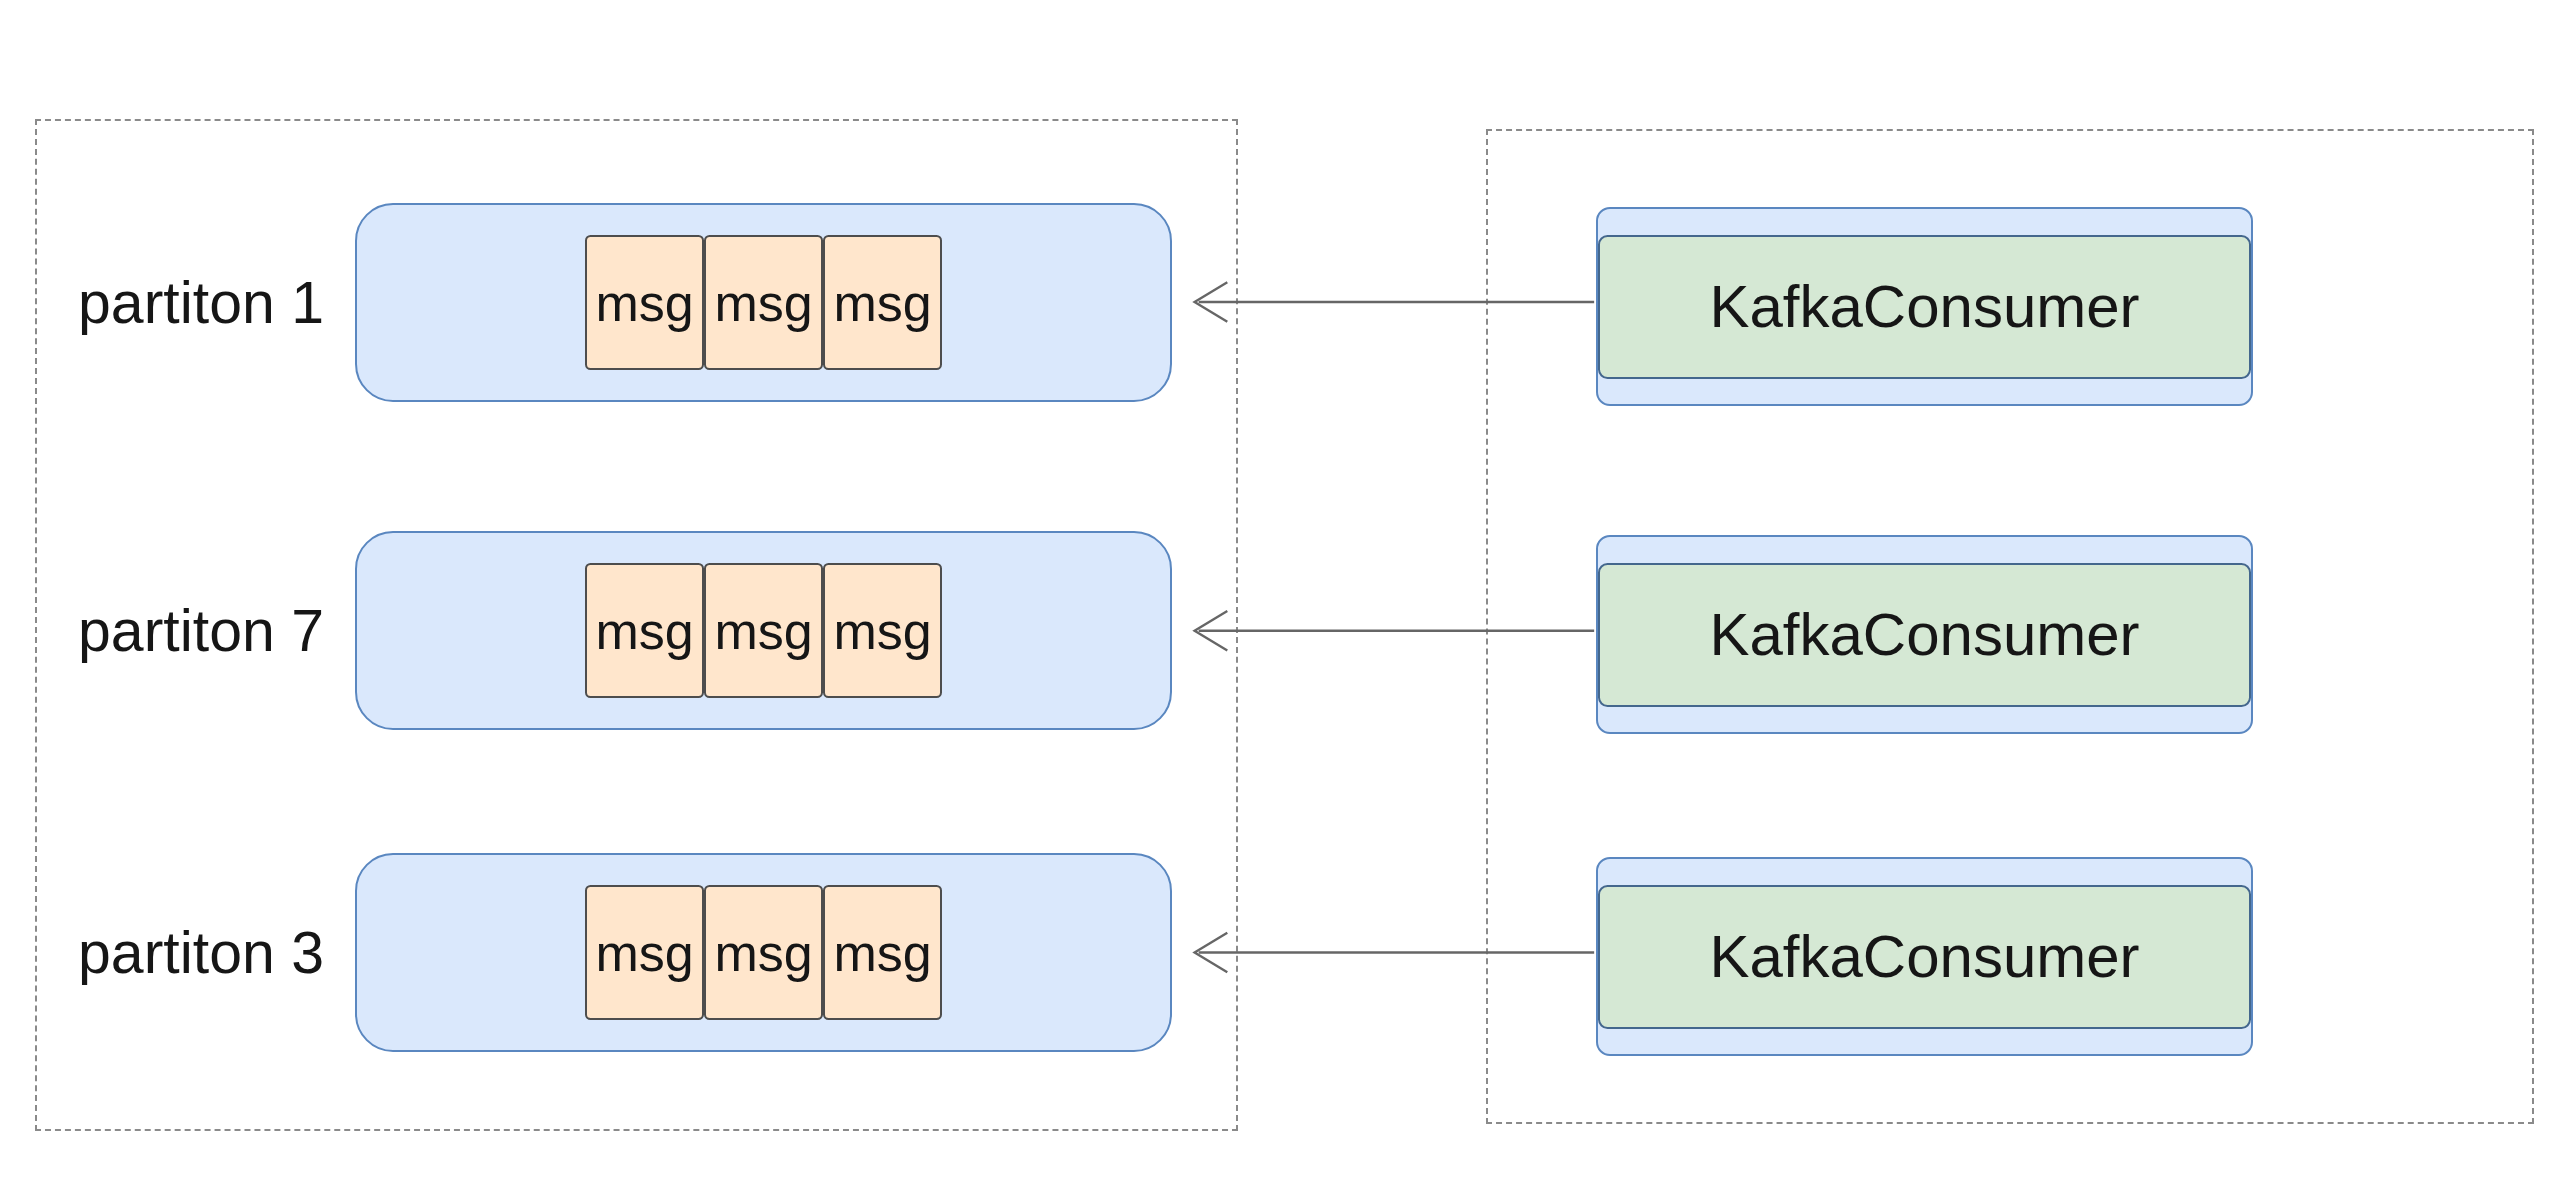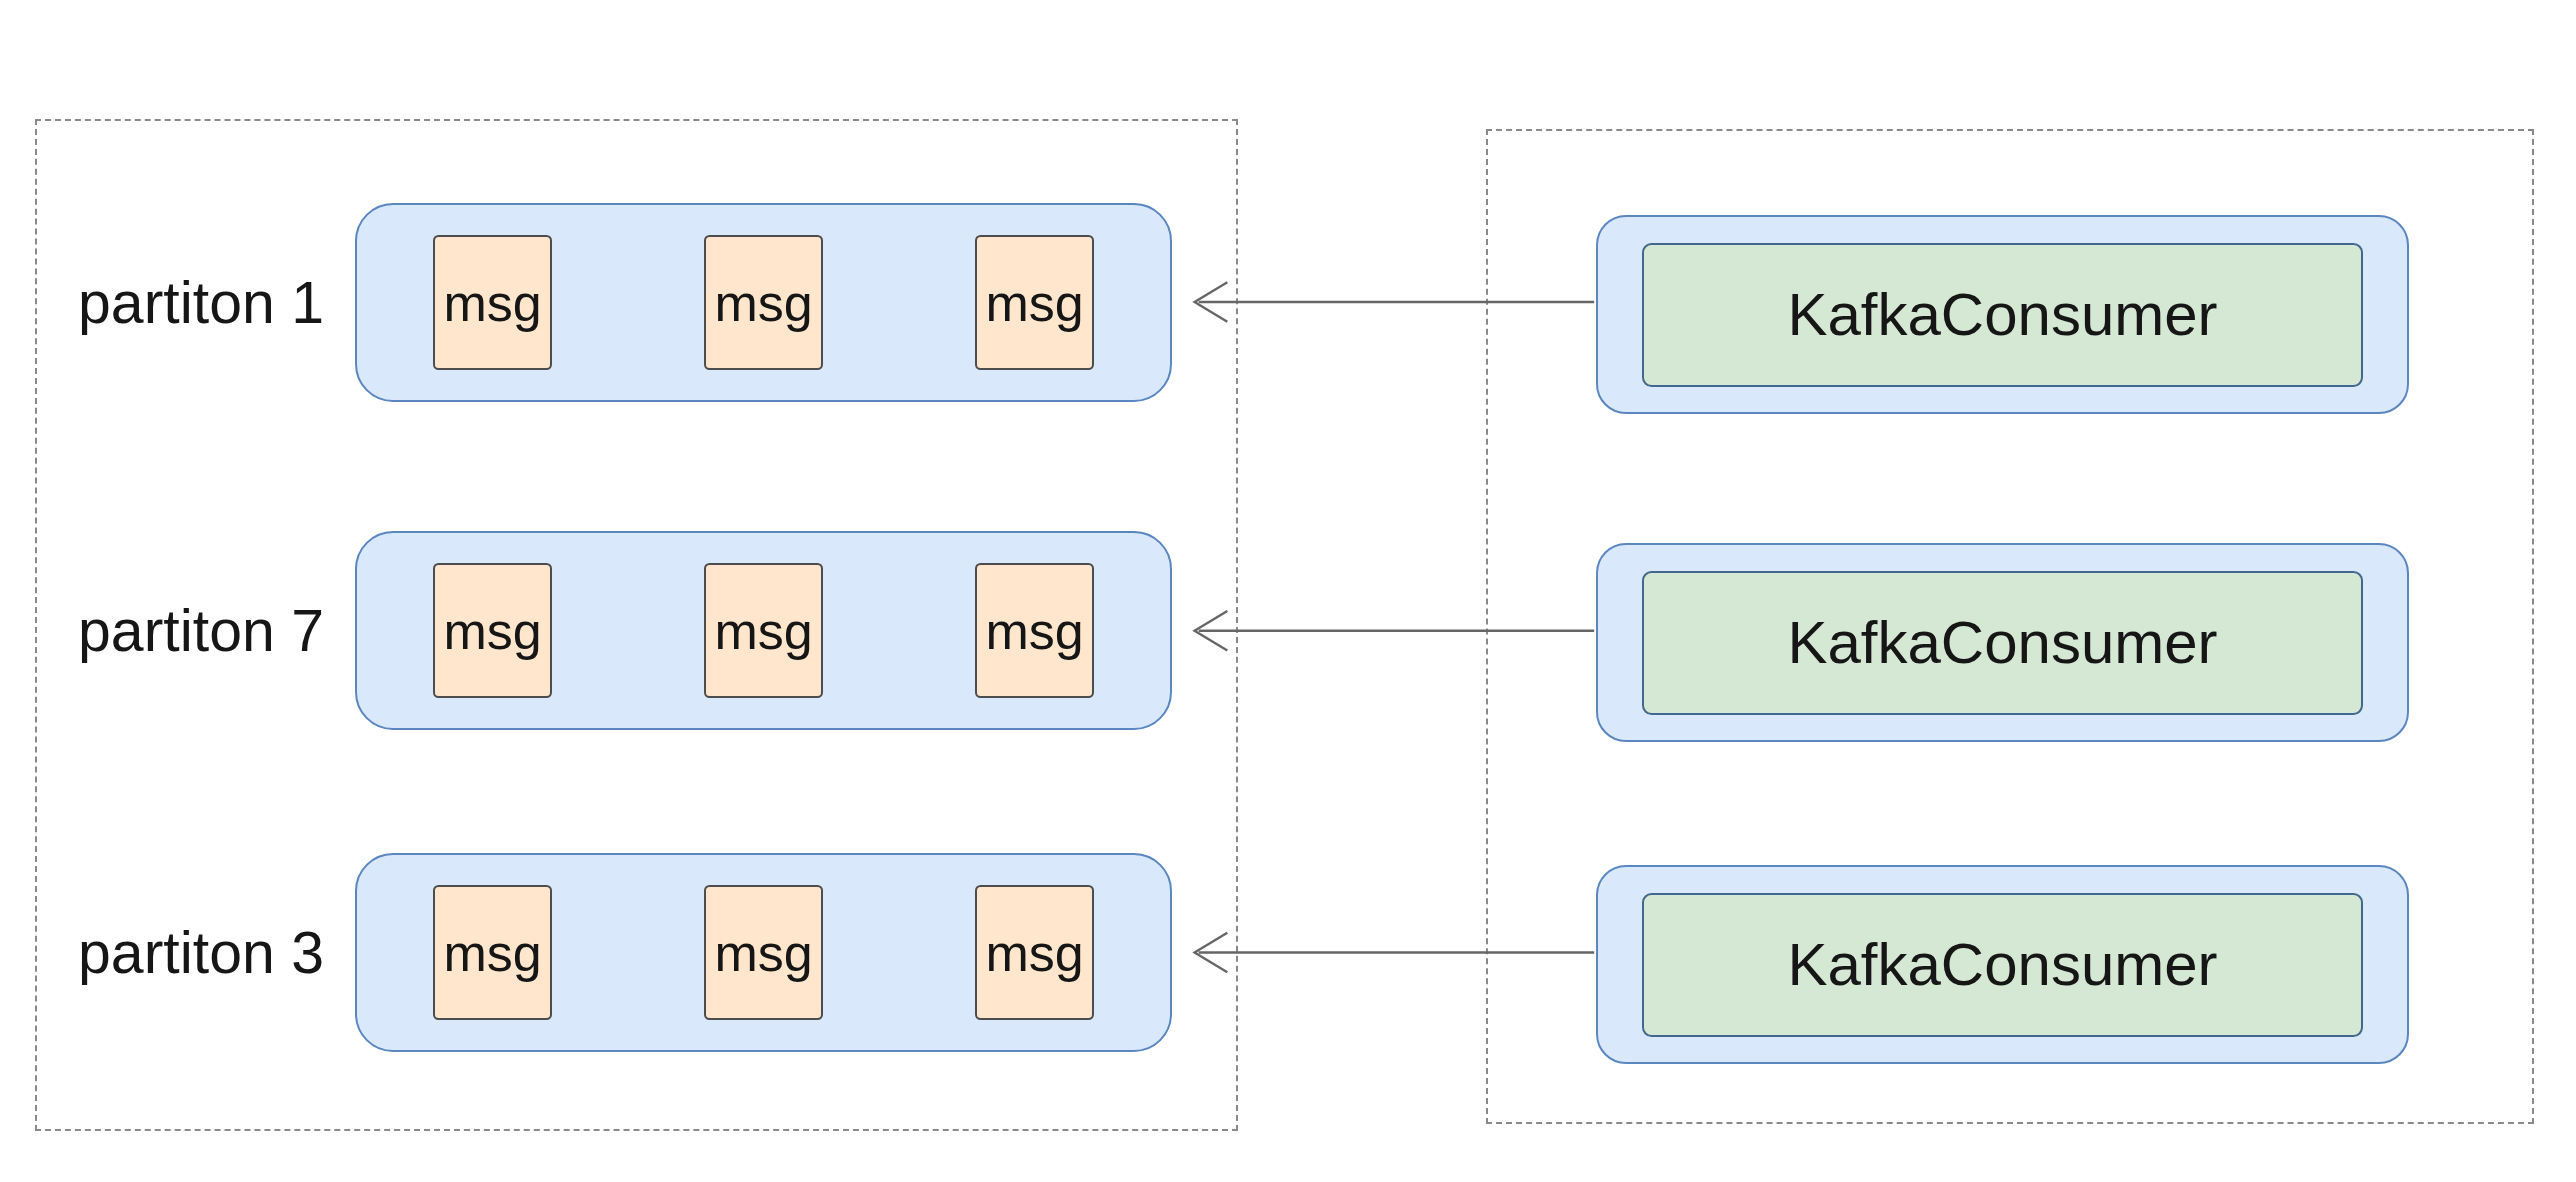--- a/index.html
+++ b/index.html
@@ -33,38 +33,38 @@
     position: absolute; left: 78px; top: 0; height: 199px;
     display: flex; align-items: center;
     font-size: 59px; white-space: nowrap;
   }
 
   .pbox {
     position: absolute; left: 355px; top: 0; width: 817px; height: 199px;
     background: var(--partition_fill, #dae8fc);
     border: 2.7px solid var(--partition_stroke, #5a87c0);
     border-radius: 38px;
-    display: flex; align-items: center; justify-content: space-between;
+    display: flex; align-items: center; justify-content: center;
     padding: 0 76px;
   }
 
   .msg {
     width: 119px; height: 135px;
     background: var(--msg_fill, #ffe6cc);
     border: 2.7px solid var(--msg_stroke, #4d4d4d);
     border-radius: 5.5px;
     display: flex; align-items: center; justify-content: center;
     font-size: 52px;
   }
 
   .cbox {
-    position: absolute; left: 1596px; top: 12px; width: 813px; height: 199px;
+    position: absolute; left: 1596px; top: 4px; width: 657px; height: 199px;
     background: var(--consumer_outer_fill, #dae8fc);
     border: 2.7px solid var(--consumer_outer_stroke, #5a87c0);
-    border-radius: 30px;
+    border-radius: 14px;
     display: flex; align-items: center; justify-content: center;
   }
 
   .cinner {
     width: 721px; height: 144px;
     background: var(--consumer_inner_fill, #d5e8d4);
     border: 2.7px solid var(--consumer_inner_stroke, #44678d);
     border-radius: 9.5px;
     display: flex; align-items: center; justify-content: center;
     font-size: 60px; white-space: nowrap;

